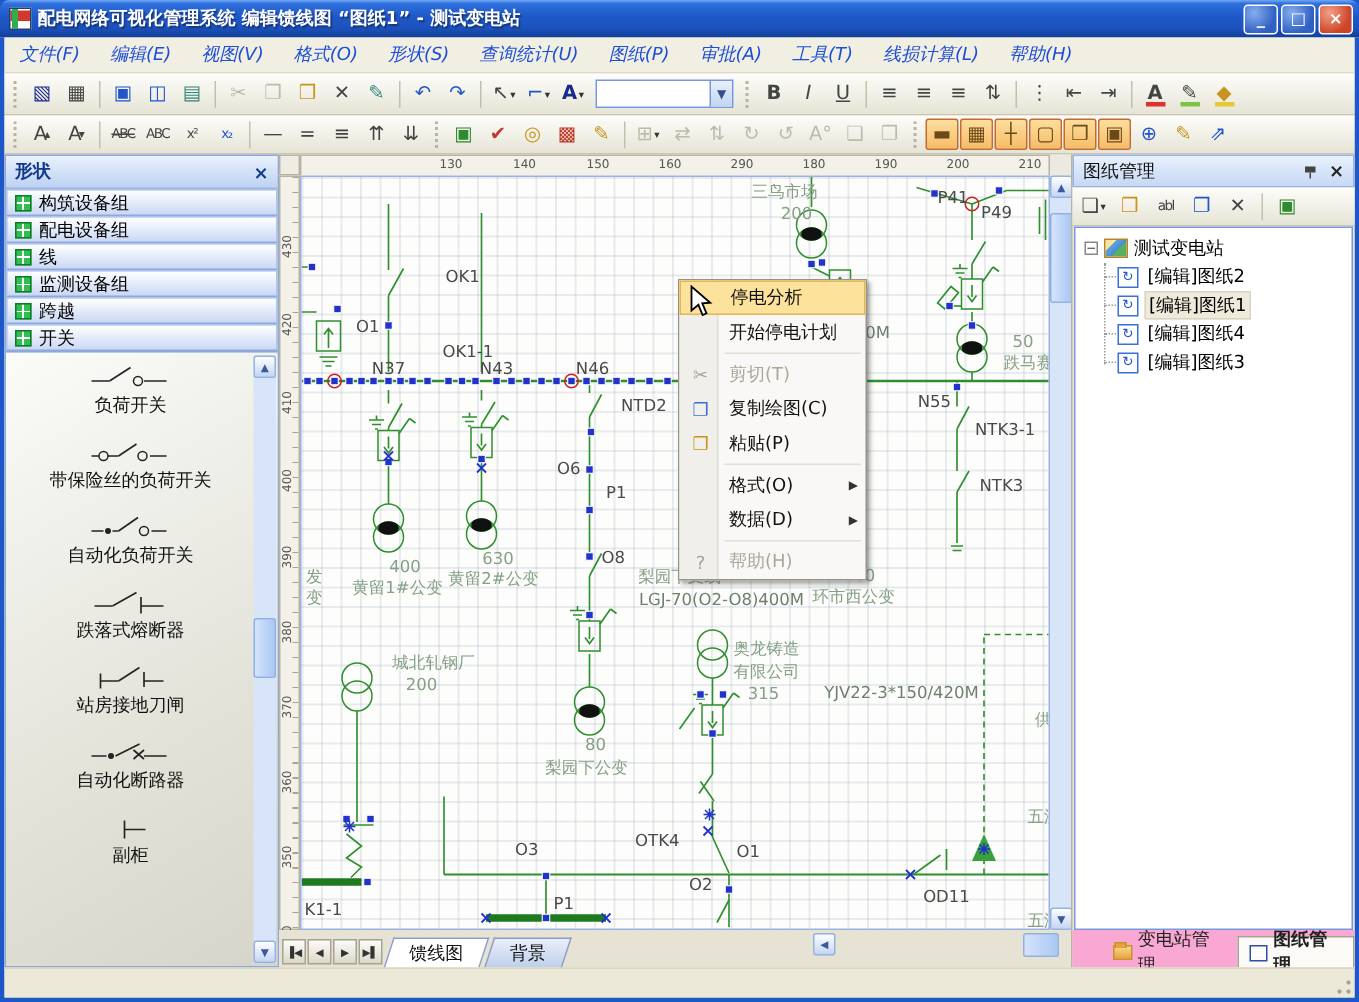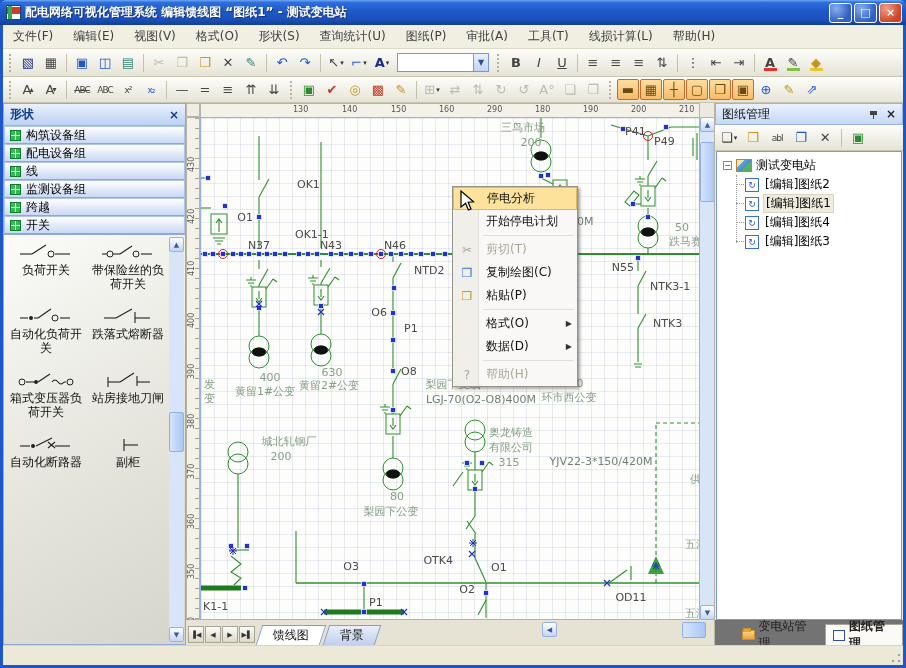--- a/index.html
+++ b/index.html
@@ -20,21 +20,21 @@
     font-size:11px;font-weight:bold;display:flex;align-items:center;justify-content:center;
     background:radial-gradient(circle at 30% 25%,#86AEEE,#3060C2 70%);}
   .wbtn.close{background:radial-gradient(circle at 30% 25%,#F0A088,#CE4426 70%);}
 
   .frame{position:absolute;left:0;top:25px;width:906px;height:643px;background:#ECE9D8;
     border-left:3px solid #1E58C8;border-right:3px solid #1E58C8;border-bottom:3px solid #1E58C8;}
 
   
   .menubar{position:absolute;left:3px;top:25px;width:900px;height:24px;background:#F1EFE2;
     display:flex;align-items:center;font-size:12px;border-bottom:1px solid #DDD9C4;}
-  .menu-item{padding:3px 10px;color:#404040;}
+  .menu-item{padding:3px 10px;color:#1d4ed8;font-style:italic;}
   .toolbar{position:absolute;left:3px;width:900px;background:linear-gradient(#FDFDFA,#E6E4D6);
     display:flex;align-items:center;gap:1px;padding:0 2px;border-bottom:1px solid #C9C5B0;}
   #tb1{top:49px;height:28px;}
   #tb2{top:77px;height:26px;}
   .grip{width:5px;height:18px;margin:0 3px;
     background:repeating-linear-gradient(180deg,#B8B4A0 0 2px,transparent 2px 4px);background-size:2px 100%;background-repeat:no-repeat;background-position:1px 0;}
   .tb-btn{min-width:22px;height:21px;padding:0 2px;display:flex;align-items:center;justify-content:center;
     font-size:13px;color:#4A5A78;border:1px solid transparent;border-radius:2px;position:relative;}
   .tb-btn .bdg{font-size:8px;margin-left:-2px;vertical-align:top;}
   .tb-sep{width:1px;height:18px;background:#C4C0AC;margin:0 3px;}
@@ -59,21 +59,21 @@
   .sp-header{height:22px;background:linear-gradient(#E9F1FD,#BDD2F2);display:flex;align-items:center;
     padding:0 6px;font-size:12px;font-weight:bold;color:#123A8C;border-bottom:1px solid #9AB2E0;}
   .sp-header .sp-x{margin-left:auto;color:#123A8C;font-weight:bold;font-size:12px;}
   .sp-group{height:18px;display:flex;align-items:center;gap:5px;padding:0 5px;font-size:12px;color:#000;
     background:linear-gradient(#FFFFFF,#C9D8F4);border:1px solid #AFC4EC;border-bottom:1px solid #8FA8DC;}
   .grp-icon{width:11px;height:11px;background:#2EBF4F;border:1px solid #0E7A2A;
     background-image:linear-gradient(90deg,transparent 4px,#fff 4px,#fff 5px,transparent 5px),
                      linear-gradient(180deg,transparent 4px,#fff 4px,#fff 5px,transparent 5px);}
   .stencil{flex:1;position:relative;background:linear-gradient(150deg,#FBFBF8 0%,#E3E3DA 60%,#D5D5CB 100%);
     border-top:1px solid #8FA8DC;overflow:hidden;}
-  .stencil-grid{position:absolute;left:2px;top:6px;width:162px;display:grid;grid-template-columns:1fr 1fr;
+  .stencil-grid{position:absolute;left:2px;top:6px;width:162px;display:grid;grid-template-columns:1fr;
     row-gap:14px;column-gap:2px;}
   .st-item{display:flex;flex-direction:column;align-items:center;font-size:12px;color:#111;text-align:center;line-height:14px;}
   .st-item svg{margin-bottom:2px;}
   
   .vsb{position:absolute;display:flex;flex-direction:column;background:#D8E4F8;}
   .hsb{position:absolute;display:flex;background:#D8E4F8;}
   .sb-btn{width:15px;height:15px;flex:none;background:linear-gradient(#FDFEFF,#C4D6F4);
     border:1px solid #96B2DE;border-radius:2px;color:#3A5A9C;font-size:7px;
     display:flex;align-items:center;justify-content:center;}
   .sb-thumb{background:linear-gradient(90deg,#D6E4FC,#A9C7F4);border:1px solid #8FB0E4;border-radius:2px;}
@@ -137,21 +137,21 @@
     text-align:center;color:#333;margin-left:4px;}
   .root-ico{width:16px;height:13px;border:1px solid #B8862A;background:linear-gradient(135deg,#F8E49A 30%,#5AA4E0 30%,#4A8AC8 60%,#58B060 60%);}
   .tree-children{margin-left:26px;position:relative;}
   .tree-children:before{content:"";position:absolute;left:-9px;top:0;bottom:8px;border-left:1px dotted #999;}
   .tree-item{display:flex;align-items:center;gap:4px;height:19px;position:relative;}
   .tree-item:before{content:"";position:absolute;left:-9px;top:9px;width:8px;border-top:1px dotted #999;}
   .sheet-ico{width:14px;height:14px;background:#fff;border:1px solid #3A6FD8;color:#2255CC;
     font-size:9px;line-height:12px;text-align:center;flex:none;}
   .tree-item .tlabel{padding:0 2px;white-space:nowrap;}
   .tree-item.selected .tlabel{background:#EFEBDC;border:1px solid #D8D4C0;}
-  .rp-tabs{height:25px;display:flex;align-items:flex-end;gap:2px;padding-left:20px;background:#737373;}
+  .rp-tabs{height:25px;display:flex;align-items:flex-end;gap:2px;padding-left:20px;background:#f9a8d4;}
   .rtab{height:21px;padding:0 7px;display:flex;align-items:center;gap:4px;font-size:12px;color:#222;}
   .rtab.active{background:#FBFAF6;border:1px solid #A8A494;border-bottom:none;font-weight:bold;}
   .folder-ico{width:13px;height:10px;background:linear-gradient(#F8D98A,#E8A33D);border:1px solid #C8922A;position:relative;}
   .folder-ico:before{content:"";position:absolute;left:0;top:-3px;width:6px;height:3px;background:#E8A33D;border:1px solid #C8922A;border-bottom:none;}
   .book-ico{width:12px;height:11px;background:linear-gradient(#6A94E4,#3A6FD8);border:1px solid #2A50A8;
     background-image:linear-gradient(transparent 2px,#fff 2px,#fff 3px,transparent 3px,transparent 5px,#fff 5px,#fff 6px,transparent 6px);}
 
   .statusbar{position:absolute;left:3px;top:645px;width:900px;height:20px;background:#ECE9D8;
     border-top:1px solid #D8D4C0;}
   .grip-dots{position:absolute;right:1px;bottom:1px;width:12px;height:12px;
@@ -341,32 +341,20 @@
           <span>自动化负荷开关</span>
         </div>
         <div class="st-item">
           <svg width="56" height="20" viewBox="0 0 56 20">
             <path d="M4,13 H16" stroke="#222" fill="none" stroke-width="1.1"></path>
             <path d="M16,13 L32,4" stroke="#222" fill="none" stroke-width="1.1"></path>
             <path d="M35,7 V18" stroke="#222" fill="none" stroke-width="1.1"></path>
             <path d="M35,13 H50" stroke="#222" fill="none" stroke-width="1.1"></path>
           </svg>
           <span>跌落式熔断器</span>
-        </div>
-        <div class="st-item">
-          <svg width="56" height="20" viewBox="0 0 56 20">
-            <path d="M8,13 H16" stroke="#222" fill="none" stroke-width="1.1"></path>
-            <path d="M20,13 L32,5" stroke="#222" fill="none" stroke-width="1.1"></path>
-            <path d="M34,13 q3,-4 6,0 q3,4 6,0" stroke="#222" fill="none" stroke-width="1.1"></path>
-            <path d="M46,13 H48" stroke="#222" fill="none" stroke-width="1.1"></path>
-            <circle cx="4" cy="13" r="3" stroke="#222" fill="none"></circle>
-            <circle cx="52" cy="13" r="3" stroke="#222" fill="none"></circle>
-            <circle cx="18" cy="13" r="2" fill="#222"></circle>
-          </svg>
-          <span>箱式变压器负荷开关</span>
         </div>
         <div class="st-item">
           <svg width="56" height="20" viewBox="0 0 56 20">
             <path d="M8,8 V18" stroke="#222" fill="none" stroke-width="1.1"></path>
             <path d="M8,13 H20" stroke="#222" fill="none" stroke-width="1.1"></path>
             <path d="M20,13 L34,4" stroke="#222" fill="none" stroke-width="1.1"></path>
             <path d="M37,7 V17" stroke="#222" fill="none" stroke-width="1.1"></path>
             <path d="M37,13 H50" stroke="#222" fill="none" stroke-width="1.1"></path>
           </svg>
           <span>站房接地刀闸</span>

